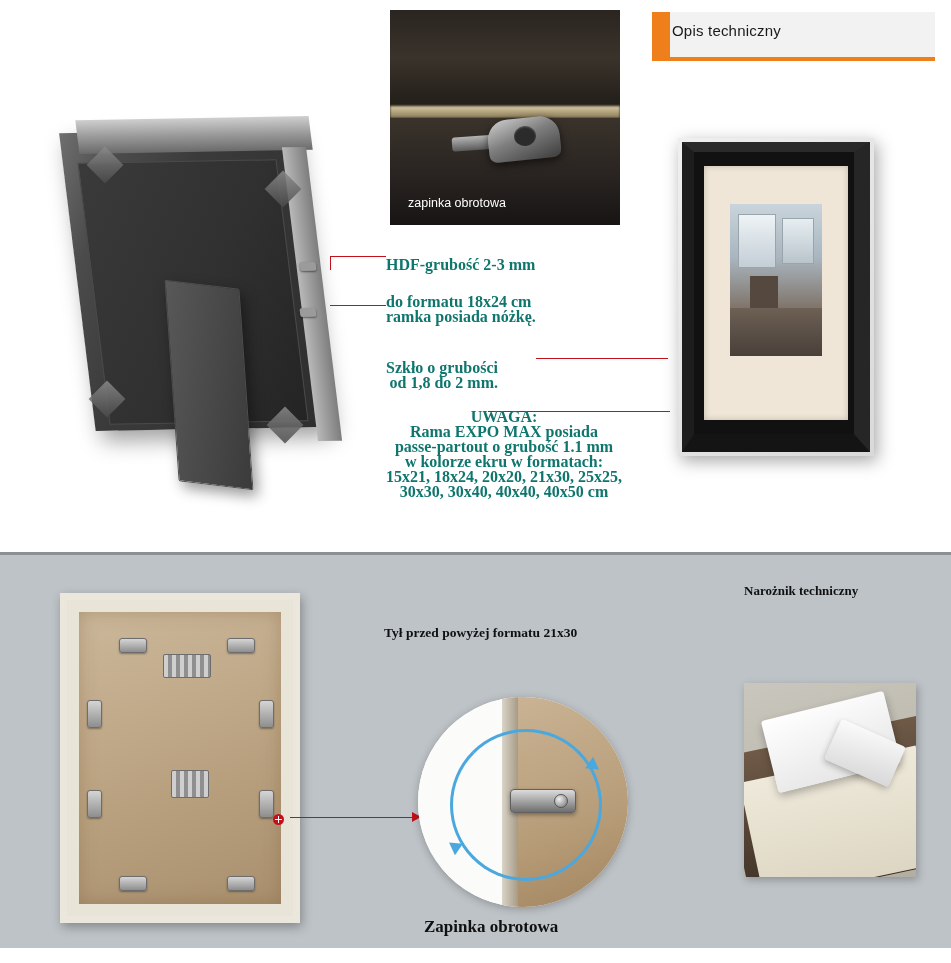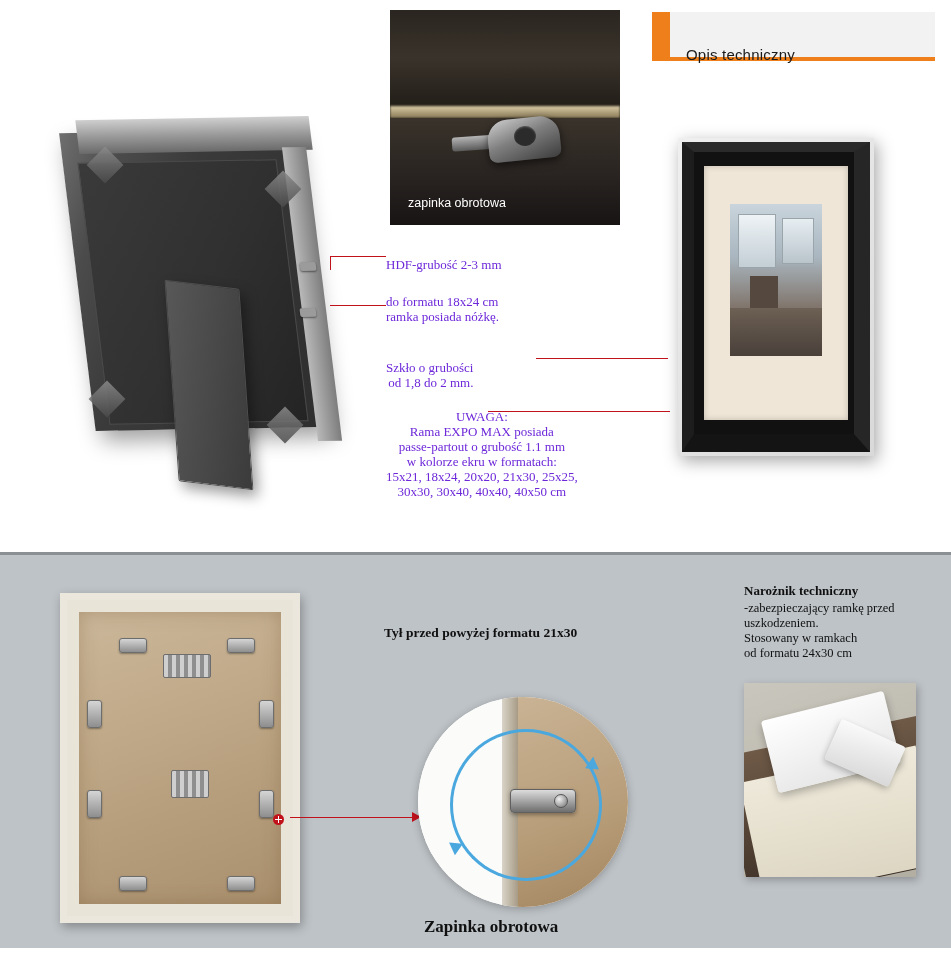--- a/index.html
+++ b/index.html
@@ -37,27 +37,26 @@
   #header-accent {
     position: absolute;
     left: 652px;
     top: 12px;
     width: 18px;
     height: 49px;
     background: #ef7f1a;
   }
   #header-title {
     position: absolute;
-    left: 686px;
+    left: 672px;
     top: 22px;
     font-size: 15px;
     color: #1a1a1a;
     font-family: "Liberation Sans", sans-serif;
     letter-spacing: .2px;
-    margin-top: 24px;
   }
 
   
   #frame-back-photo {
     position: absolute;
     left: 60px;
     top: 100px;
     width: 300px;
     height: 380px;
   }
@@ -238,23 +237,23 @@
   .ff-p-obj {
     position: absolute; left: 20px; top: 72px;
     width: 28px; height: 34px;
     background: #55483f;
   }
 
   
   .anno {
     position: absolute;
     font-family: "Liberation Serif", serif;
-    font-weight: normal;
-    font-size: 13px;
-    color: #6d28d9;
+    font-weight: bold;
+    font-size: 16px;
+    color: #0f766e;
     line-height: 15px;
     white-space: pre-line;
   }
   #anno-hdf   { left: 386px; top: 257px; }
   #anno-leg   { left: 386px; top: 294px; }
   #anno-glass { left: 386px; top: 360px; text-align: right; }
   #anno-uwaga { left: 386px; top: 409px; text-align: center; }
 
   
   .leader {
@@ -604,23 +603,19 @@
     <div class="zc-arc"></div>
     <div class="zc-arc2"></div>
     <div class="zc-arrow zc-a1"></div>
     <div class="zc-arrow zc-a2"></div>
     <div class="zc-clip"></div>
     <div class="zc-screw"></div>
   </div>
   <div id="zoom-caption">Zapinka obrotowa</div>
 
   <div id="corner-block-title">Narożnik techniczny</div>
-  <div id="corner-block-text">-zabezpieczający ramkę przed
-uszkodzeniem.
-Stosowany w ramkach
-od formatu 24x30 cm</div>
   <div id="corner-photo">
     <div class="cb-frame"></div>
     <div class="cb-inner"></div>
     <div class="cb-protector"></div>
     <div class="cb-protector2"></div>
   </div>
 </div>
 
 </body></html>

